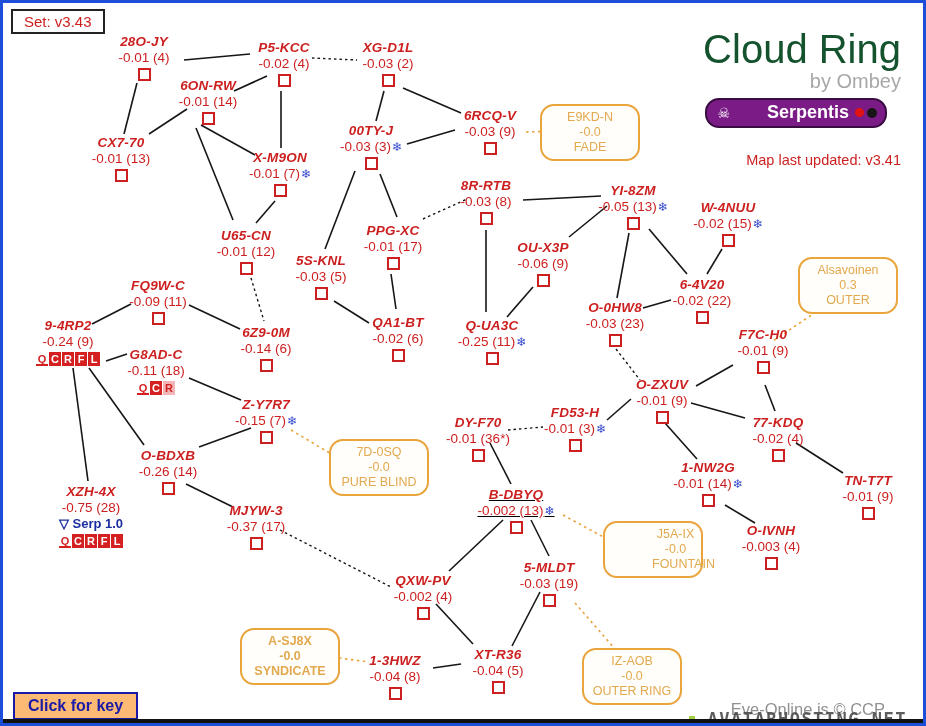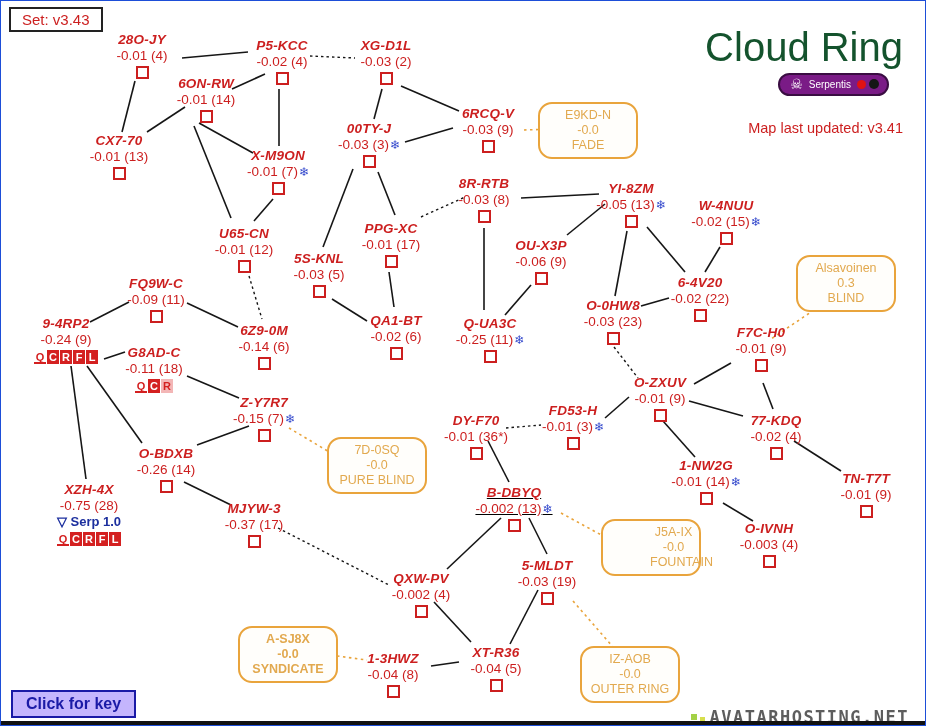--- a/index.html
+++ b/index.html
@@ -1,18 +1,18 @@
 <!DOCTYPE html>
 <html><head>
 <meta charset="utf-8">
 <style>
   html,body{margin:0;padding:0;background:#e8e8e8;}
   #page{
     position:relative;width:926px;height:726px;background:#ffffff;
-    border:1px solid #1d4ed8;box-sizing:border-box;overflow:hidden;
+    border:3px solid #1d4ed8;box-sizing:border-box;overflow:hidden;
     font-family:"Liberation Sans", sans-serif;
   }
   #edges{position:absolute;left:0;top:0;width:926px;height:726px;}
   .node{position:absolute;width:130px;margin-left:-65px;text-align:center;line-height:16px;cursor:pointer;}
   .nname{font-size:13.5px;font-weight:bold;font-style:italic;color:#cc1f1f;letter-spacing:.2px;}
   .nval{font-size:13.5px;color:#cc1f1f;}
   .flake{color:#3348cc;font-size:12px;margin-left:1px;}
   .marker{width:9px;height:9px;border:2px solid #cc1f1f;background:#fff;margin:2px auto 0;}
   .nnote{font-size:13px;font-weight:bold;color:#1c2f9e;}
   .badges{display:flex;justify-content:center;gap:1px;margin-top:2px;}
@@ -30,26 +30,26 @@
     color:#cc1f1f;font-size:15px;padding:2px 11px;
   }
   #header{position:absolute;right:22px;top:26px;width:260px;text-align:right;}
   #title{font-size:40px;color:#14532d;line-height:40px;letter-spacing:0px;}
   #subtitle{font-size:20px;color:#a8a8a8;line-height:22px;margin-top:1px;}
   #faction{
     display:inline-flex;align-items:center;gap:6px;margin:6px 14px 0 0;
     background:#7a1b86;border:2px solid #3a0d42;border-radius:14px;padding:2px 8px 3px 10px;
   }
   #faction .skull{color:#fff;font-size:14px;line-height:14px;}
-  #faction .fname{color:#fff;font-size:10px;font-weight:normal;}
+  #faction .fname{color:#fff;font-size:18px;font-weight:bold;margin-left:31px;}
   #faction .dot-red{width:9px;height:9px;border-radius:50%;background:#e01212;}
   #faction .dot-black{width:10px;height:10px;border-radius:50%;background:#161616;margin-left:-3px;}
   #updated{font-size:14.5px;color:#cc1f1f;margin-top:24px;}
   #key-btn{
-    position:absolute;left:10px;top:689px;border:2px solid #1a1aa6;background:#c4b5fd;
+    position:absolute;left:10px;top:689px;border:2px solid #1a1aa6;background:#fdba74;
     color:#1a1aa6;font-weight:bold;font-size:16px;padding:3px 13px;cursor:pointer;
   }
   #footer{position:absolute;right:38px;top:697px;color:#909090;font-size:16.5px;}
   #watermark{
     position:absolute;right:16px;top:706px;color:#4c4c4c;font-size:17px;font-weight:bold;
     letter-spacing:1.5px;display:flex;align-items:center;gap:2px;opacity:.9;
     font-family:"DejaVu Sans Mono", monospace;
     padding-left:44px;
   }
   #watermark .px1{width:6px;height:6px;background:#9acd32;display:inline-block;margin-right:1px;}
@@ -116,20 +116,21 @@
       <line x1="288" y1="427" x2="330" y2="452" stroke="#e9a43c" stroke-width="1.6" stroke-dasharray="2.5 3.5"></line>
       <line x1="560" y1="512" x2="604" y2="536" stroke="#e9a43c" stroke-width="1.6" stroke-dasharray="2.5 3.5"></line>
       <line x1="572" y1="600" x2="612" y2="646" stroke="#e9a43c" stroke-width="1.6" stroke-dasharray="2.5 3.5"></line>
       <line x1="336" y1="655" x2="366" y2="659" stroke="#e9a43c" stroke-width="1.6" stroke-dasharray="2.5 3.5"></line>
     </svg>
 
   <div id="set-box">Set: v3.43</div>
 
   <div id="header">
     <div id="title">Cloud Ring</div>
+    <div id="subtitle">by Ombey</div>
     <div id="faction">
       <span class="skull">☠</span>
       <span class="fname">Serpentis</span>
       <span class="dot-red"></span>
       <span class="dot-black"></span>
     </div>
     <div id="updated">Map last updated: v3.41</div>
   </div>
 
   <div id="nodes-layer">
@@ -353,21 +354,21 @@
     </div>
   <div id="regions-layer">
       <div class="region" style="left: 587px; top: 101px;">
         <div>E9KD-N</div>
         <div>-0.0</div>
         <div>FADE</div>
       </div>
       <div class="region" style="left: 845px; top: 254px;">
         <div>Alsavoinen</div>
         <div>0.3</div>
-        <div>BLIND</div>
+        <div>OUTER</div>
       </div>
       <div class="region" style="left: 376px; top: 436px; text-align: center;">
         <div>7D-0SQ</div>
         <div>-0.0</div>
         <div>PURE BLIND</div>
       </div>
       <div class="region" style="left: 650px; top: 518px; padding-left: 47px;">
         <div>J5A-IX</div>
         <div>-0.0</div>
         <div>FOUNTAIN</div>
@@ -379,19 +380,20 @@
       </div>
       <div class="region" style="left: 287px; top: 625px; font-weight: bold;">
         <div>A-SJ8X</div>
         <div>-0.0</div>
         <div>SYNDICATE</div>
       </div>
     </div>
 
   <div id="key-btn">Click for key</div>
 
+  <div id="footer">Eve-Online is © CCP</div>
   <div id="watermark">
     <span class="px1"></span>
     <span class="px2"></span>
     <span>AVATARHOSTING.NET</span>
   </div>
   <div id="bottom-bar"></div>
 </div>
 
 </body></html>

